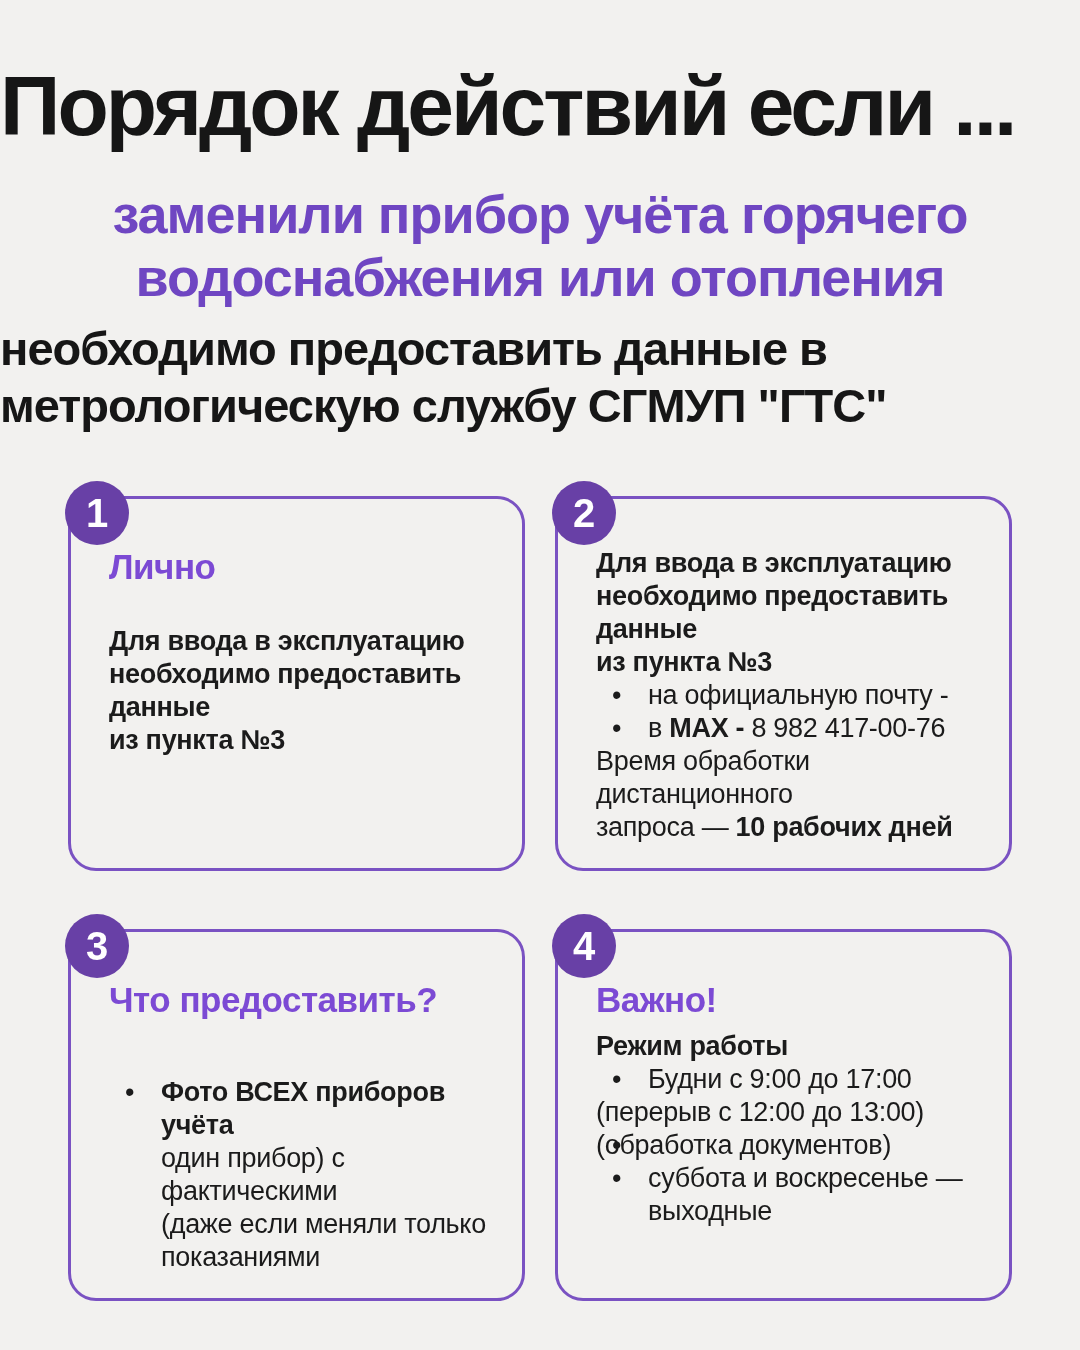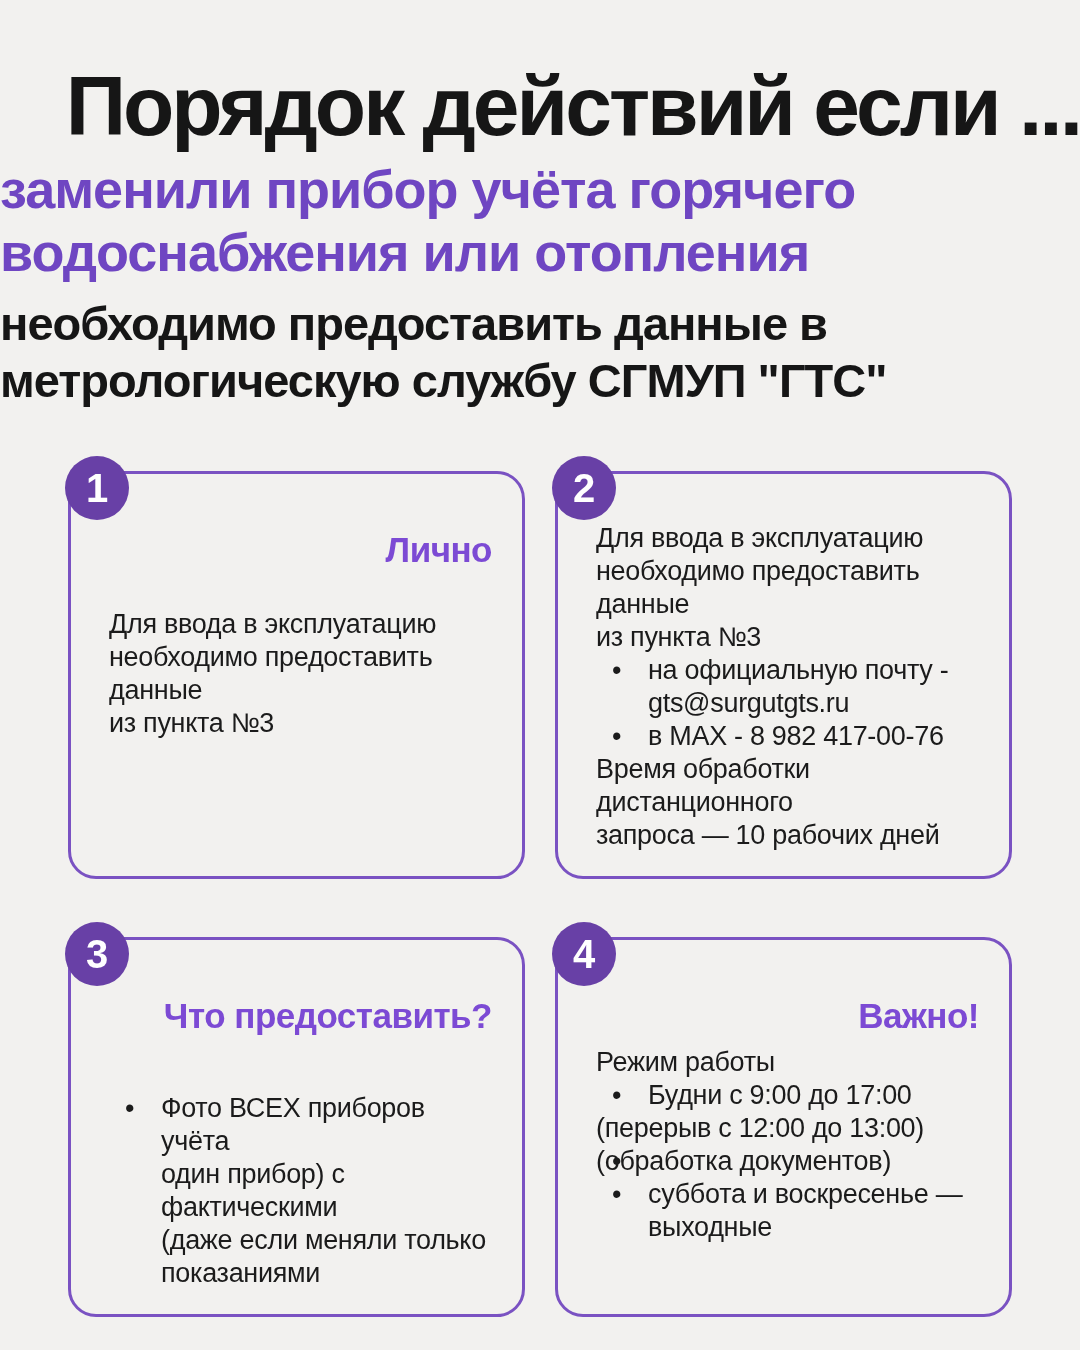--- a/index.html
+++ b/index.html
@@ -15,29 +15,29 @@
   html,body{width:1080px;height:1350px;}
   body{
     background:var(--bg);
     font-family:"Liberation Sans", sans-serif;
     color:var(--ink);
     overflow:hidden;
   }
   .page{width:1080px;height:1350px;position:relative;}
   .title{
     margin-top:58px;
-    text-align:right;
+    text-align:left;
     font-size:84px;
     font-weight:700;
     letter-spacing:-3px;
     color:var(--ink);
   }
   .subtitle{
-    margin-top:3px;
-    text-align:left;
+    margin-top:28px;
+    text-align:center;
     font-size:54px;
     font-weight:700;
     letter-spacing:-1px;
     line-height:1.17;
     color:var(--accent);
   }
   .note{
     margin-top:12px;
     text-align:left;
     font-size:47px;
@@ -71,27 +71,26 @@
     color:#ffffff;
     font-size:40px;
     font-weight:700;
     display:flex;align-items:center;justify-content:center;
   }
   .card h2{
     font-size:35px;
     font-weight:700;
     color:var(--heading);
     letter-spacing:-0.5px;
-    margin-top:22px;
+    margin-top:14px;
     margin-bottom:10px;
-    text-align:right;
   }
   .card-body{font-size:27px;line-height:33px;color:var(--body-ink);letter-spacing:-0.3px;}
   .ln{position:relative;}
-  .ln .b{font-weight:400;}
+  .ln .b{font-weight:700;}
   .ln.bullet{padding-left:52px;}
   .ln.hang{padding-left:52px;}
   .ln .marker{
     position:absolute;
     left:16px;top:0;
     font-size:27px;
   }
   .gap-s{height:14px;}
   .gap-m{height:28px;}
   .gap-l{height:46px;}
@@ -127,21 +126,20 @@
     </div>
 
     <div class="card">
       <div class="badge">2</div>
       <div class="card-body">
           <div class="gap-s"></div>
           <div class="ln flush"><span class="b">Для ввода в эксплуатацию</span></div>
           <div class="ln flush"><span class="b">необходимо предоставить данные</span></div>
           <div class="ln flush"><span class="b">из пункта №3</span></div>
           <div class="ln bullet"><span class="marker">•</span><span>на официальную почту -</span></div>
-          <div class="ln hang"><span class="b">gts@surgutgts.ru</span></div>
           <div class="ln bullet"><span class="marker">•</span><span>в </span><span class="b">MAX - </span><span>8 982 417-00-76</span></div>
           <div class="ln flush"><span>Время обработки дистанционного</span></div>
           <div class="ln flush"><span>запроса — </span><span class="b">10 рабочих дней</span></div>
         </div>
     </div>
 
     <div class="card">
       <div class="badge">3</div>
       <h2>Что предоставить?</h2>
       <div class="card-body">

